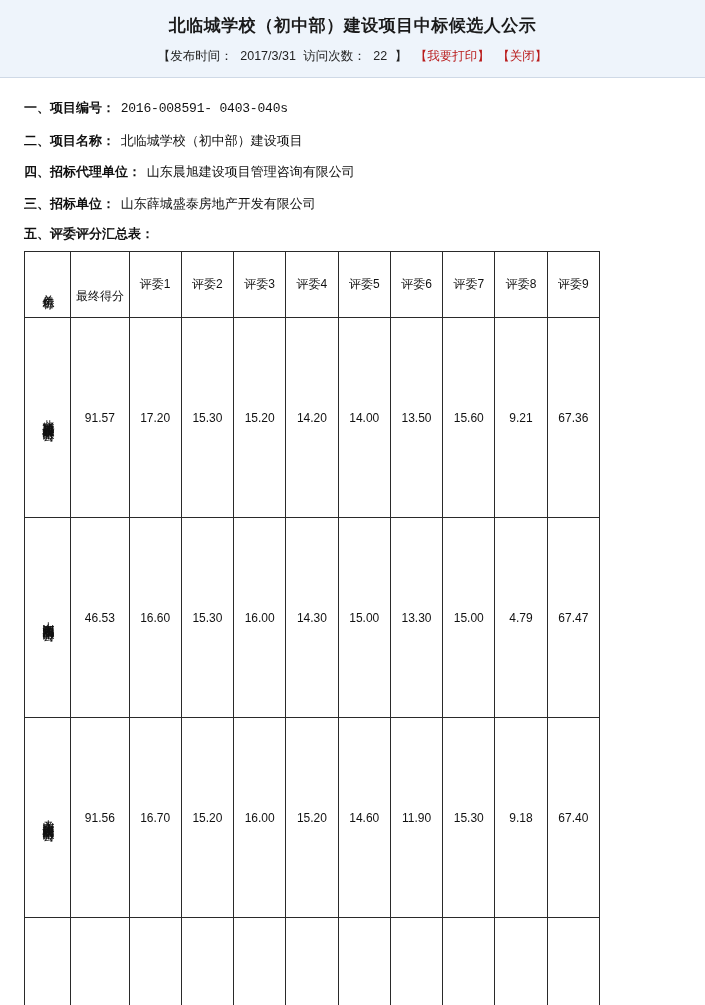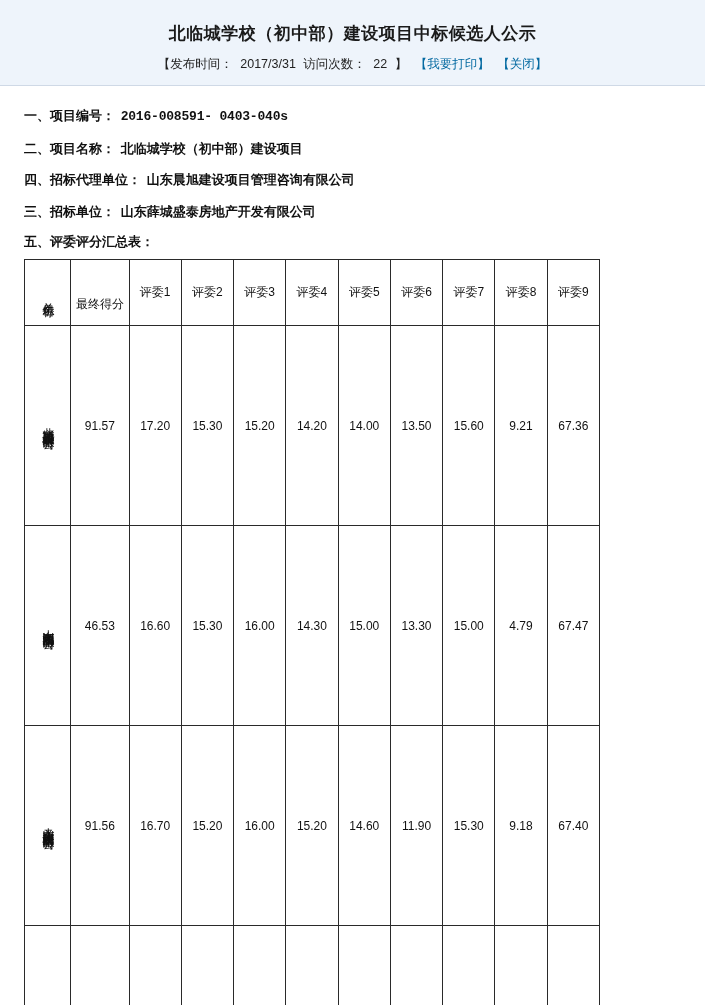--- a/index.html
+++ b/index.html
@@ -20,52 +20,52 @@
   .header-band {
     background: #eef4fb;
     width: 705px;
     padding: 0;
   }
   .header-title {
     text-align: center;
     font-size: 17px;
     font-weight: bold;
     color: #1a1a1a;
-    padding: 22px 0 9px 0;
+    padding: 14px 0 9px 0;
     letter-spacing: 0.5px;
   }
   .meta-row {
     text-align: center;
     font-size: 12.5px;
     color: #222;
     padding: 2px 0 12px 0;
   }
   .meta-row .meta-seg { margin: 0 2px; }
   .meta-row a {
-    color: #0369a1;
+    color: #b91c1c;
     text-decoration: none;
   }
   .header-rule {
     height: 1px;
     background: #cfd9e6;
     margin: 0;
   }
   
   .body-wrap {
     padding: 14px 0 0 0;
   }
   .info-line {
     font-size: 13px;
     color: #111;
     font-weight: bold;
     padding: 6px 0 6px 24px;
     line-height: 1.5;
   }
   .info-line .lbl { margin-right: 2px; }
-  .info-line .val { font-weight: bold; }
+  .info-line .val { font-weight: normal; }
   .info-line.mono .val { font-family: "Liberation Mono", "DejaVu Sans Mono", monospace; letter-spacing: -0.2px; }
   .section-head {
     font-size: 13px;
     color: #111;
     font-weight: bold;
     padding: 6px 8px 8px 24px;
   }
   
   .table-holder {
     padding: 0 0 0 24px;

